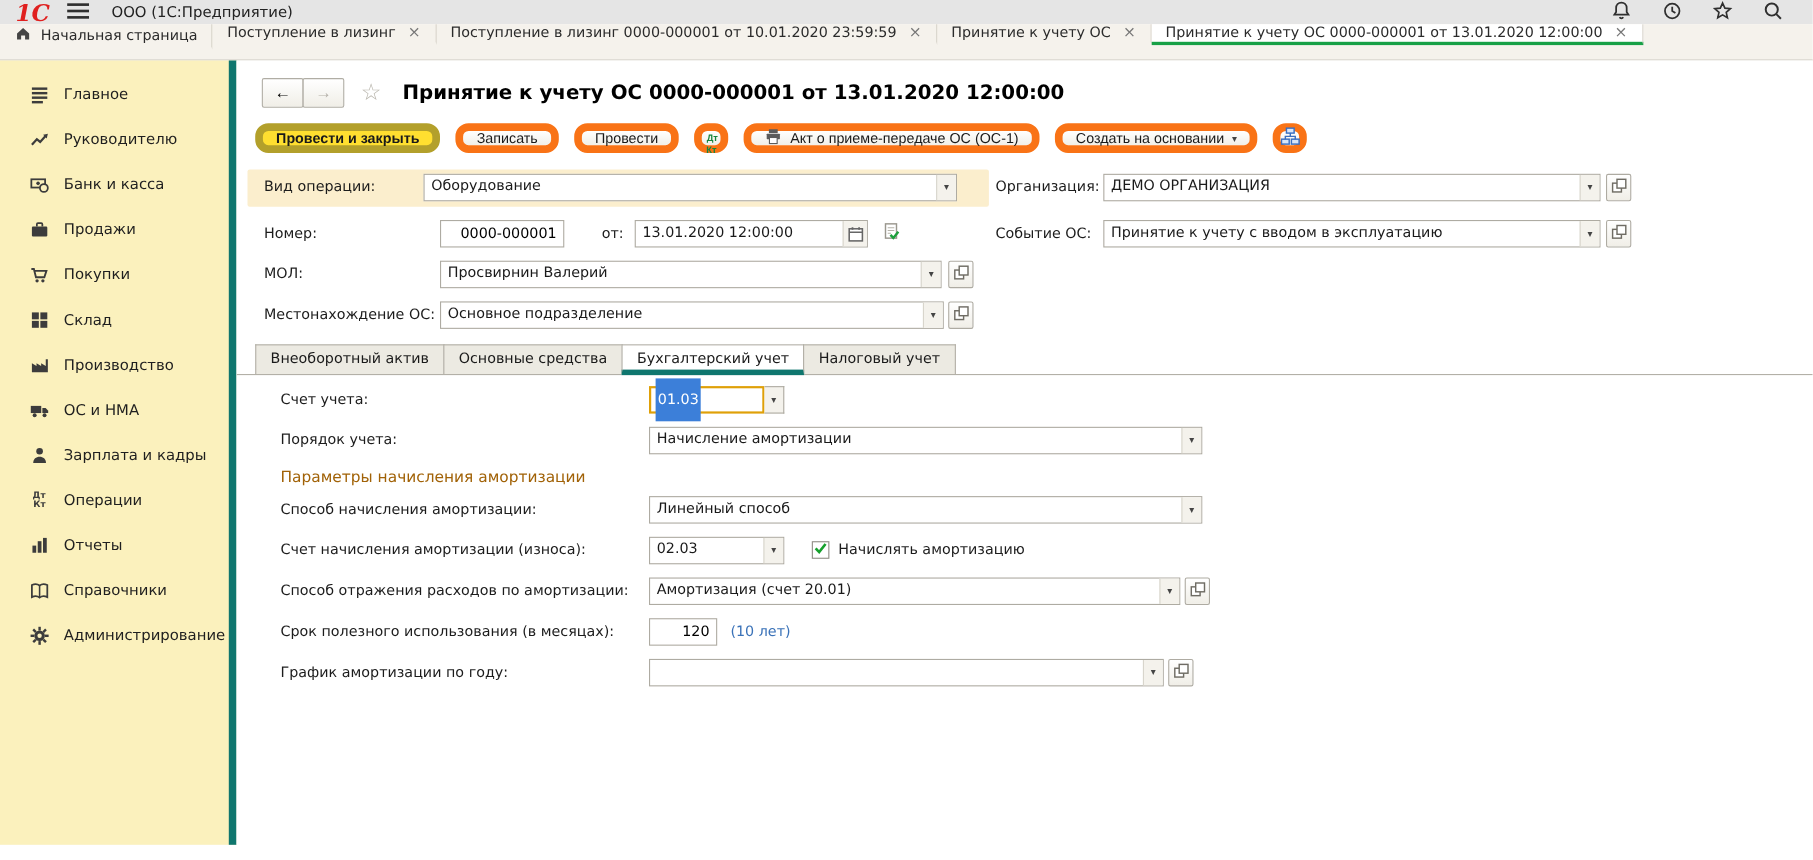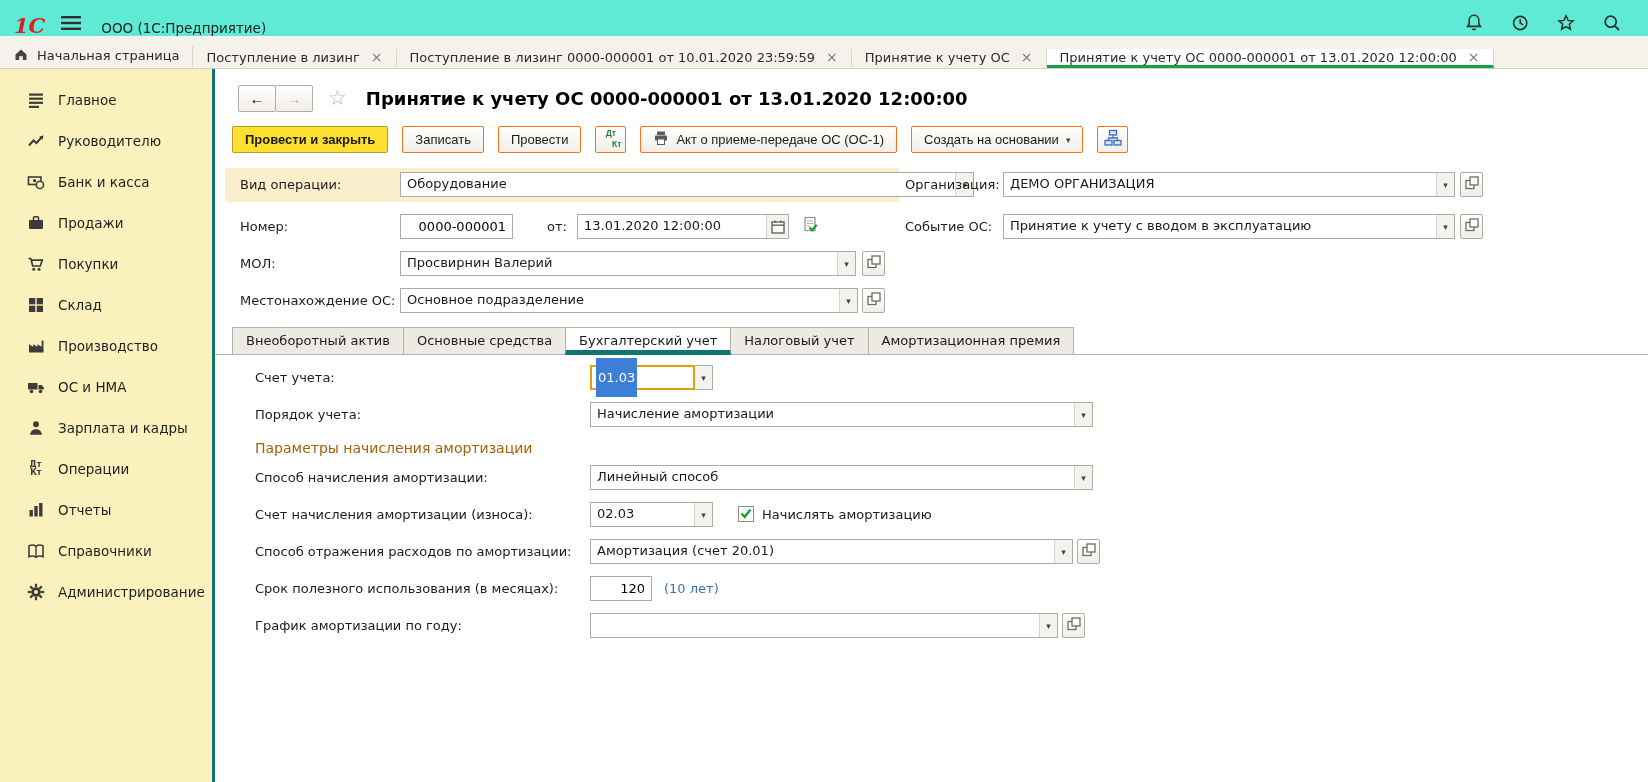--- a/index.html
+++ b/index.html
@@ -1,46 +1,46 @@
 <!DOCTYPE html>
 <html><head>
 <meta charset="utf-8">
 <style>
   *{box-sizing:border-box;margin:0;padding:0}
   html,body{width:1648px;height:782px;overflow:hidden;background:#fff;
     font-family:"DejaVu Sans","Liberation Sans",sans-serif;font-size:13px;color:#1a1a1a}
 
   
-  .topbar{height:36px;background:#5eead4;display:flex;align-items:flex-end;padding:0 14px;gap:14px}
+  .topbar{height:22px;background:#e5e5e5;display:flex;align-items:center;padding:0 14px;gap:14px}
   .logo{color:#e0201f;font-family:"DejaVu Serif","Liberation Serif",serif;font-weight:bold;font-style:italic;font-size:21px;line-height:1;cursor:default}
   .menu-btn{background:none;border:none;display:flex;cursor:pointer;padding:2px}
   .apptitle{font-size:13.5px;color:#222;margin-left:4px;white-space:nowrap}
   .top-icons{margin-left:auto;display:flex;align-items:center;gap:26px;padding-right:12px}
   .tbtn{background:none;border:none;display:flex;cursor:pointer}
 
   
-  .tabbar{height:33px;background:#f5f2ec;display:flex;align-items:flex-end;border-bottom:1px solid #d2cfc7}
+  .tabbar{height:33px;background:#f5f2ec;display:flex;align-items:flex-start;border-bottom:1px solid #d2cfc7}
   .wtab{display:flex;align-items:center;gap:8px;padding:0 13px;border-right:1px solid #d9d5cc;
     font-size:13px;color:#2b2b2b;border-bottom:3px solid transparent;cursor:pointer;white-space:nowrap}
   .wtab.active{background:#fff;border-bottom-color:#17a046}
   .wtab .close{color:#777;font-size:14px;margin-left:3px;cursor:pointer}
 
   
   .workspace{display:flex;height:713px}
-  .sidebar{width:215px;background:#fbf1bd;border-right:3px solid #0f766e;padding-top:10px;flex:none}
+  .sidebar{width:215px;background:#fbf1bd;border-right:7px solid #0f766e;padding-top:10px;flex:none}
   .snav-item{display:flex;align-items:center;gap:13px;height:41px;padding-left:26px;font-size:13.5px;color:#1f1f1f;cursor:pointer}
   .sicon{width:19px;display:flex;justify-content:center;flex:none}
   .dtkt-mini{display:flex;flex-direction:column;line-height:1;font-size:8px;font-weight:bold;color:#3c3c3c}
   .dtkt-mini i{font-style:normal}
   .dtkt-mini i:last-child{align-self:flex-end}
   .main{flex:1;position:relative;background:#fff;overflow:hidden}
 
   
-  .btn{display:inline-flex;align-items:center;gap:7px;height:27px;padding:0 12px;border:1px solid #f97316;
-    background:linear-gradient(#fffffe,#f1efe8);border-radius:2px;font-size:13px;color:#1a1a1a;cursor:pointer;white-space:nowrap}
+  .btn{display:inline-flex;align-items:center;gap:7px;height:27px;padding:0 12px;border:7px solid #f97316;
+    background:linear-gradient(#fffffe,#f1efe8);border-radius:12px;font-size:13px;color:#1a1a1a;cursor:pointer;white-space:nowrap}
   .btn.primary{background:#ffdf30;border-color:#b3a02b;font-weight:bold}
   .btn.sq{width:31px;padding:0;justify-content:center}
   .btn.dtkt{width:31px;padding:2px 4px;flex-direction:column;align-items:stretch;line-height:1;font-size:8.5px;font-weight:bold;color:#17853c;gap:2px}
   .btn.dtkt i{font-style:normal}
   .btn.dtkt i:last-child{align-self:flex-end}
   .navbtn{width:38px;height:27px;border:1px solid #b0ada4;background:linear-gradient(#fff,#f0eee7);font-size:15px;cursor:pointer;border-radius:2px}
   .navbtn.fwd{margin-left:-1px;color:#b5b2aa}
   .caret{font-size:9px;color:#444}
 
   
@@ -355,21 +355,21 @@
                 <path d="M9 6V9M4.5 11.5V9H13.5V11.5" stroke="#3a6fc0" fill="none" stroke-width="1.3"></path>
               </svg>
           </span>
         </button>
       </div>
 
       <div class="hdrform">
         <div class="ophl"></div>
 
         <span class="flabel" style="left:25px;top:6px">Вид операции:</span>
-        <div class="combo" style="left:185px;top:6px;width:574px">
+        <div class="combo" style="left:170px;top:6px;width:485px">
           <span class="ctext">Оборудование</span>
           <span class="carrow">▾</span>
         </div>
         <span class="flabel" style="left:690px;top:6px">Организация:</span>
         <div class="combo" style="left:788px;top:6px;width:452px">
           <span class="ctext">ДЕМО ОРГАНИЗАЦИЯ</span>
           <span class="carrow">▾</span>
         </div>
         <button class="openbtn" style="left:1245px;top:6px">
           <span><svg width="16" height="16" viewBox="0 0 16 16">
@@ -436,21 +436,20 @@
                 <rect x="6" y="2" width="8" height="8" fill="#fff" stroke="#6f6c64" stroke-width="1.3"></rect>
               </svg></span>
         </button>
       </div>
 
       <div class="page-tabs">
         <div class="ptab">Внеоборотный актив</div>
         <div class="ptab">Основные средства</div>
         <div class="ptab active">Бухгалтерский учет</div>
         <div class="ptab">Налоговый учет</div>
-        <div class="ptab">Амортизационная премия</div>
       </div>
 
       <span class="flabel" style="left:40px;top:296px">Счет учета:</span>
       <div class="focusgroup" style="left:375px;top:296px">
         <span class="focusfield">
             <span class="selval">01.03</span>
           </span>
         <span class="carrow">▾</span>
       </div>
 

